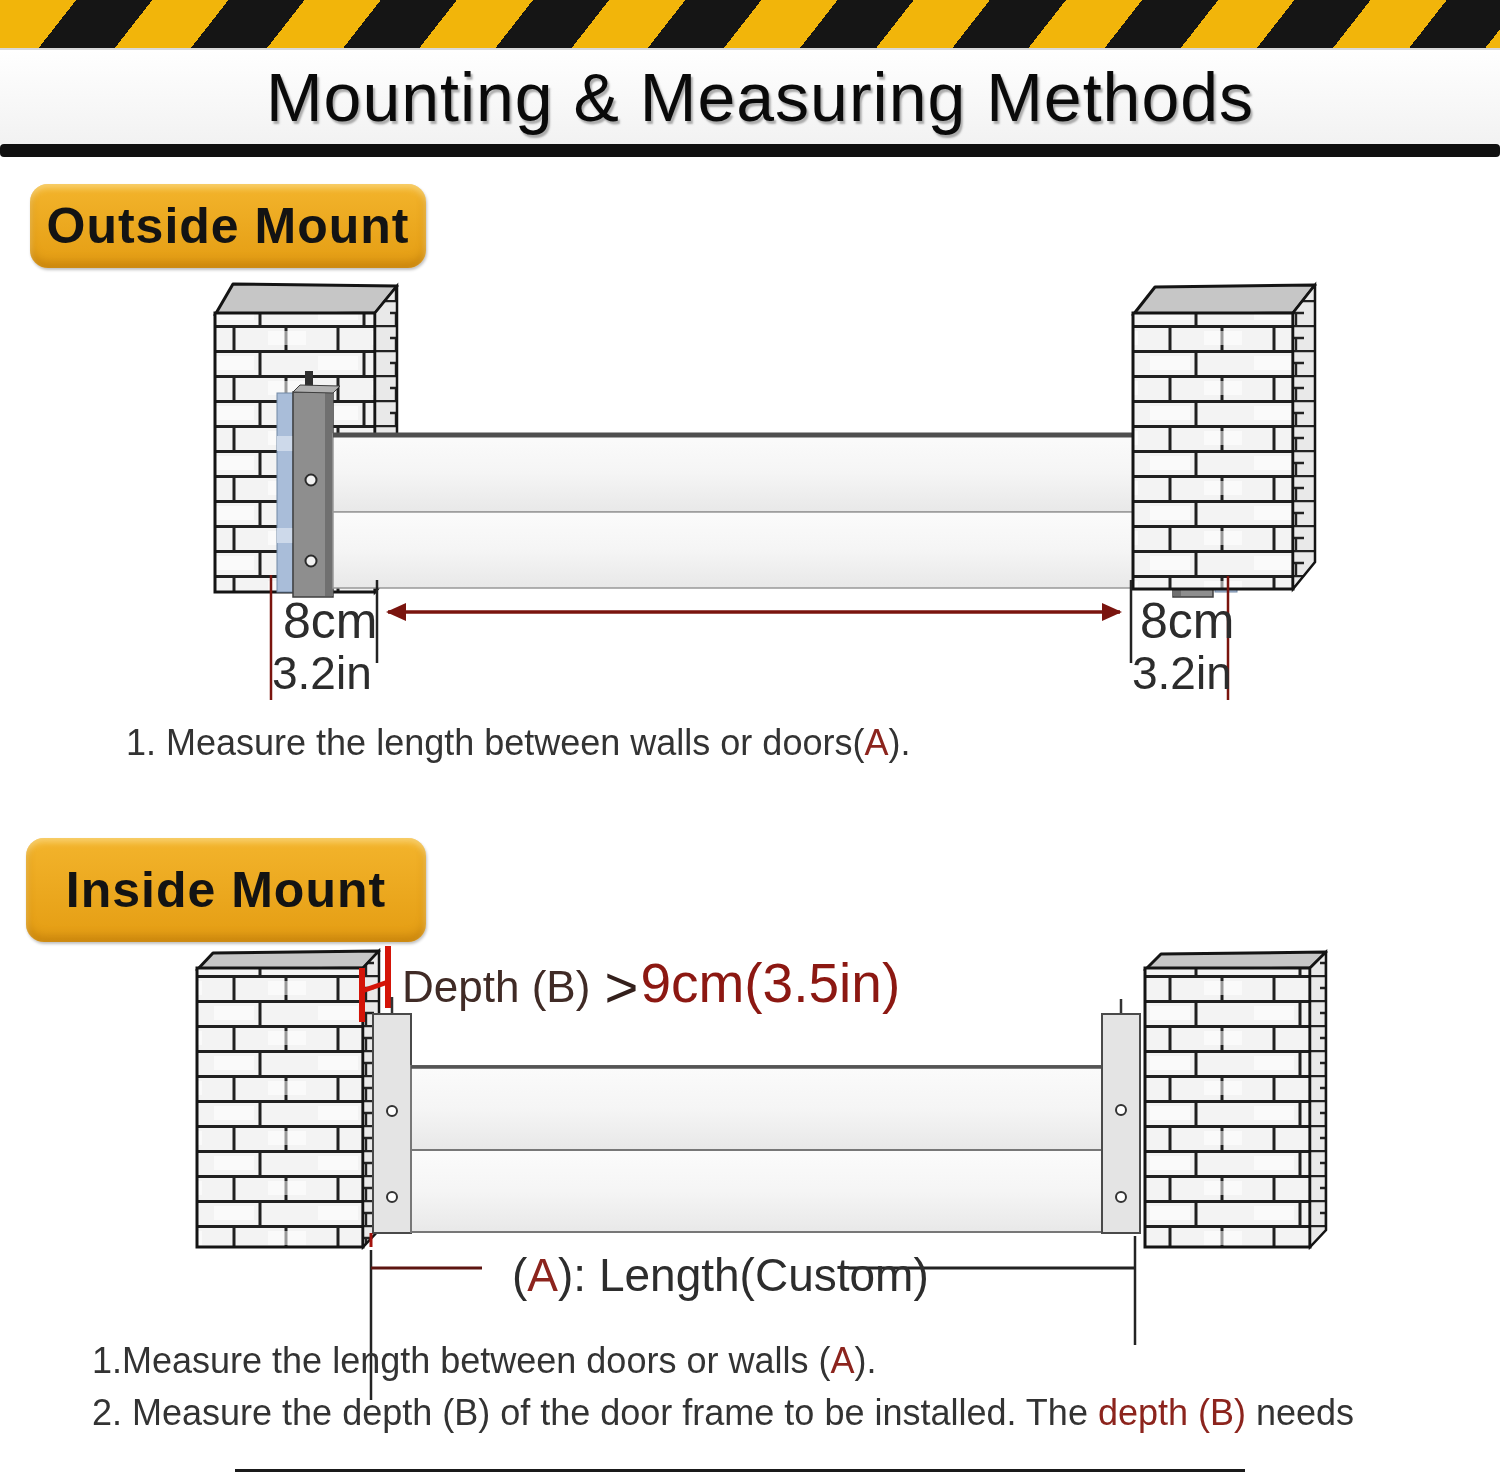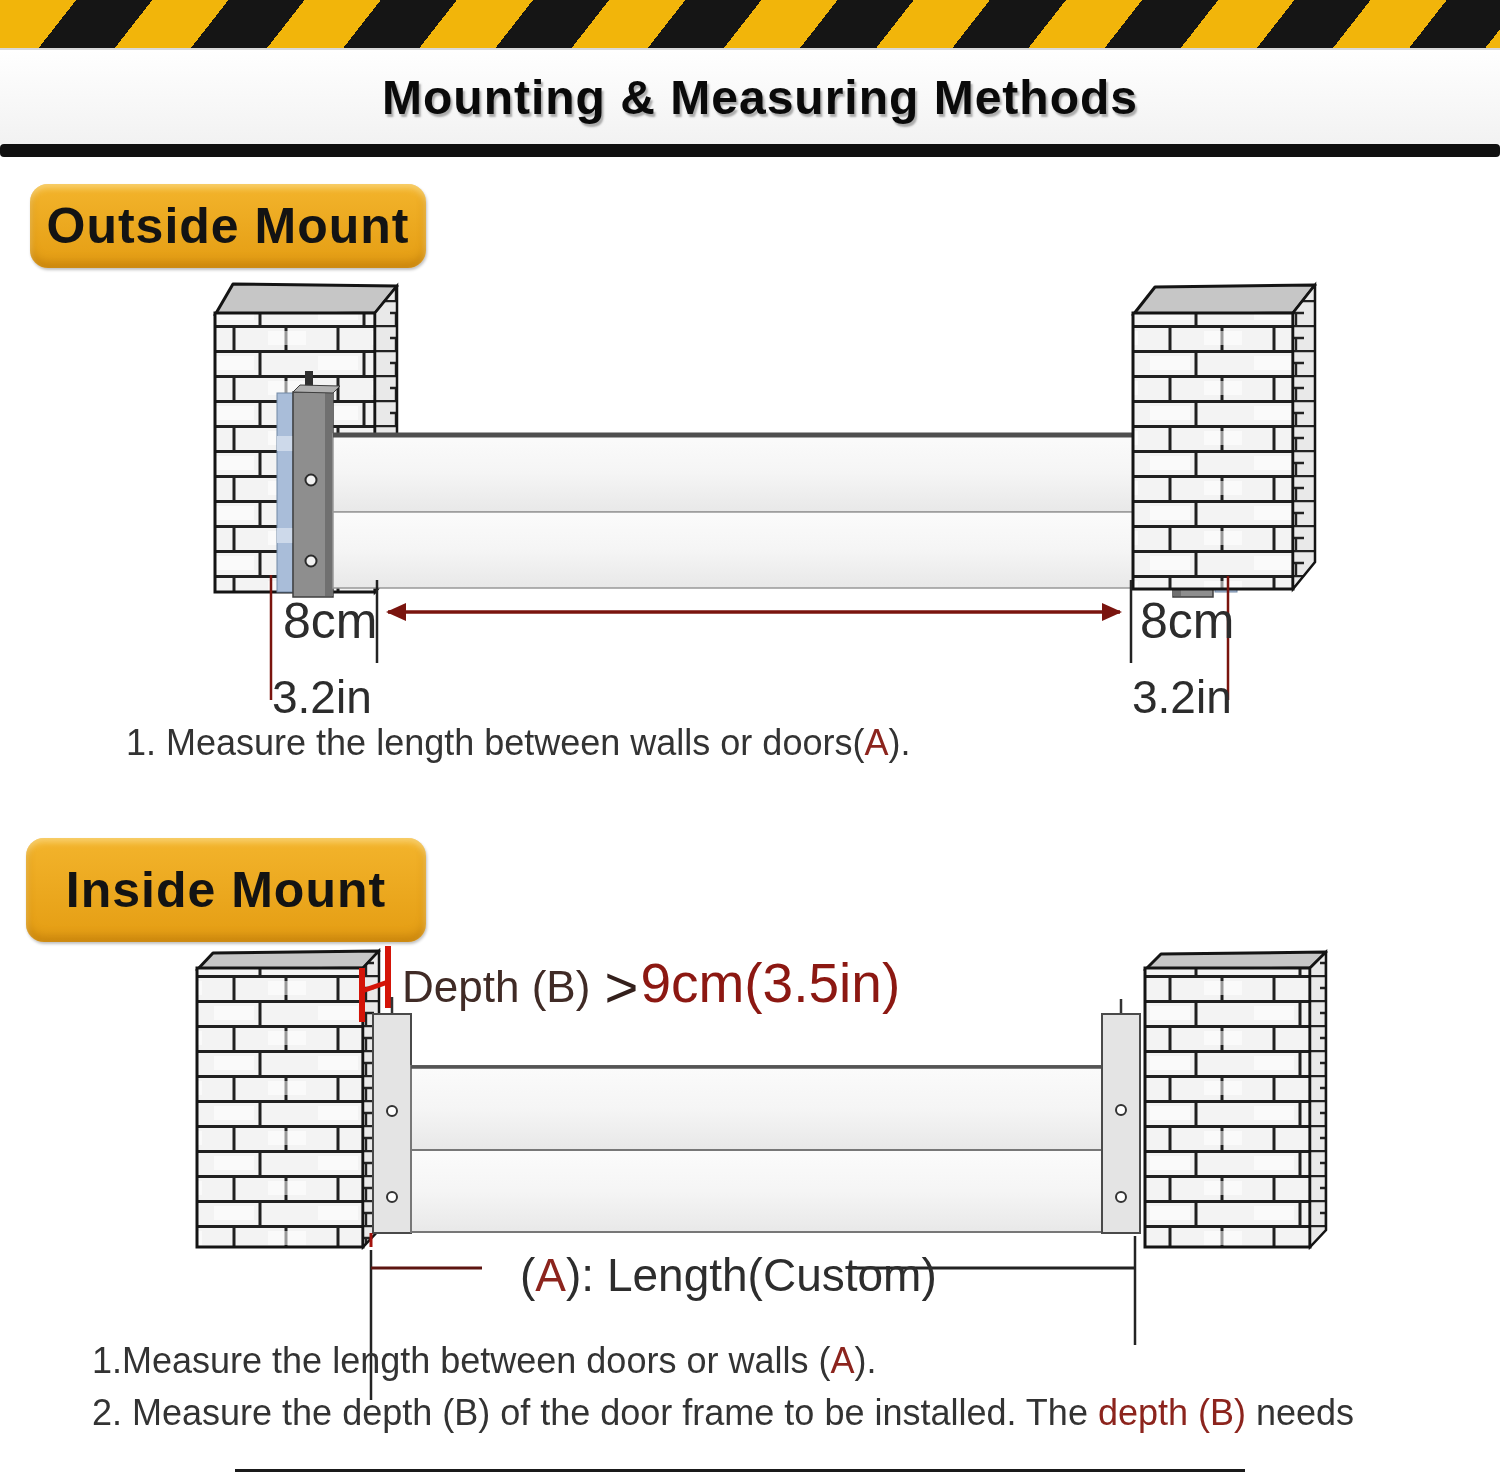--- a/index.html
+++ b/index.html
@@ -12,40 +12,40 @@
     position:absolute;left:0;top:0;width:1500px;height:48px;
     background:repeating-linear-gradient(128deg,#f2b50a 0 60px,#151515 60px 120px);
     border-bottom:2px solid #d9d9d9;
   }
   .titleband{
     position:absolute;left:0;top:50px;width:1500px;height:94px;
     background:linear-gradient(#ffffff,#f2f2f2);
     display:flex;align-items:center;justify-content:center;
   }
   .title{
-    font-size:48px;font-weight:bold;color:#0a0a0a;letter-spacing:1px;
+    font-size:68px;font-weight:normal;color:#0a0a0a;letter-spacing:1px;
     text-shadow:2px 3px 2px rgba(110,110,110,.55);white-space:nowrap;margin-left:20px;
   }
   .blackbar{position:absolute;left:0;top:144px;width:1500px;height:13px;background:#101010;border-radius:4px;}
   
   .badge{
     position:absolute;border-radius:18px;
     background:linear-gradient(#f3b42c,#e49d13);
     box-shadow:inset 0 4px 6px rgba(255,235,170,.55), inset 0 -6px 10px rgba(150,85,0,.35), 1px 2px 3px rgba(0,0,0,.25);
     display:flex;align-items:center;justify-content:center;
     color:#131313;font-size:50px;font-weight:600;letter-spacing:1px;white-space:nowrap;
   }
   .badge-outside{left:30px;top:184px;width:396px;height:84px;}
   .badge-inside{left:26px;top:838px;width:400px;height:104px;}
   
   .diagram-svg{position:absolute;left:0;top:0;width:1500px;height:1475px;}
   
   .lbl{position:absolute;line-height:1;white-space:nowrap;color:#2d2d2d;}
   .dim{font-size:50px;color:#2c2c2c;}
-  .dim-in{font-size:46px;margin-top:24px;}
+  .dim-in{font-size:46px;}
   .maroon{color:#8c241d;}
   .step{position:absolute;font-size:36px;color:#333333;line-height:1.15;white-space:nowrap;}
   .span-label-rest{font-size:38px;color:#2d2d2d;}
   .span-label-var{font-size:46px;font-weight:bold;color:#c0110b;padding-right:2px;}
   .depth-label{font-size:44px;color:#402b26;}
   .depth-gt{font-size:58px;color:#33201c;vertical-align:-5px;padding:0 2px;}
   .depth-value{font-size:55px;color:#8c1812;}
   .lenA{font-size:46px;color:#2d2d2d;}
   .bottomline{position:absolute;left:235px;top:1469px;width:1010px;height:3px;background:#1a1a1a;}
 </style>
@@ -199,21 +199,21 @@
 
 
   <div class="step" style="left:126px;top:722px;">
     <span>1. Measure the length between walls or doors(</span><span class="maroon">A</span><span>).</span>
   </div>
 
   <div class="lbl" style="left:402px;top:956px;">
     <span class="depth-label">Depth (B) </span><span class="depth-gt">&gt;</span><span class="depth-value">9cm(3.5in)</span>
   </div>
 
-  <div class="lbl lenA" style="left:512px;top:1252px;margin-left:8px;">
+  <div class="lbl lenA" style="left:512px;top:1252px;">
     <span>(</span><span class="maroon">A</span><span>): Length(Custom)</span>
   </div>
 
   <div class="step" style="left:92px;top:1340px;">
     <span>1.Measure the length between doors or walls (</span><span class="maroon">A</span><span>).</span>
   </div>
   <div class="step" style="left:92px;top:1392px;">
     <span>2. Measure the depth (B) of the door frame to be installed. The </span><span class="maroon">depth (B)</span><span> needs</span>
   </div>
 

